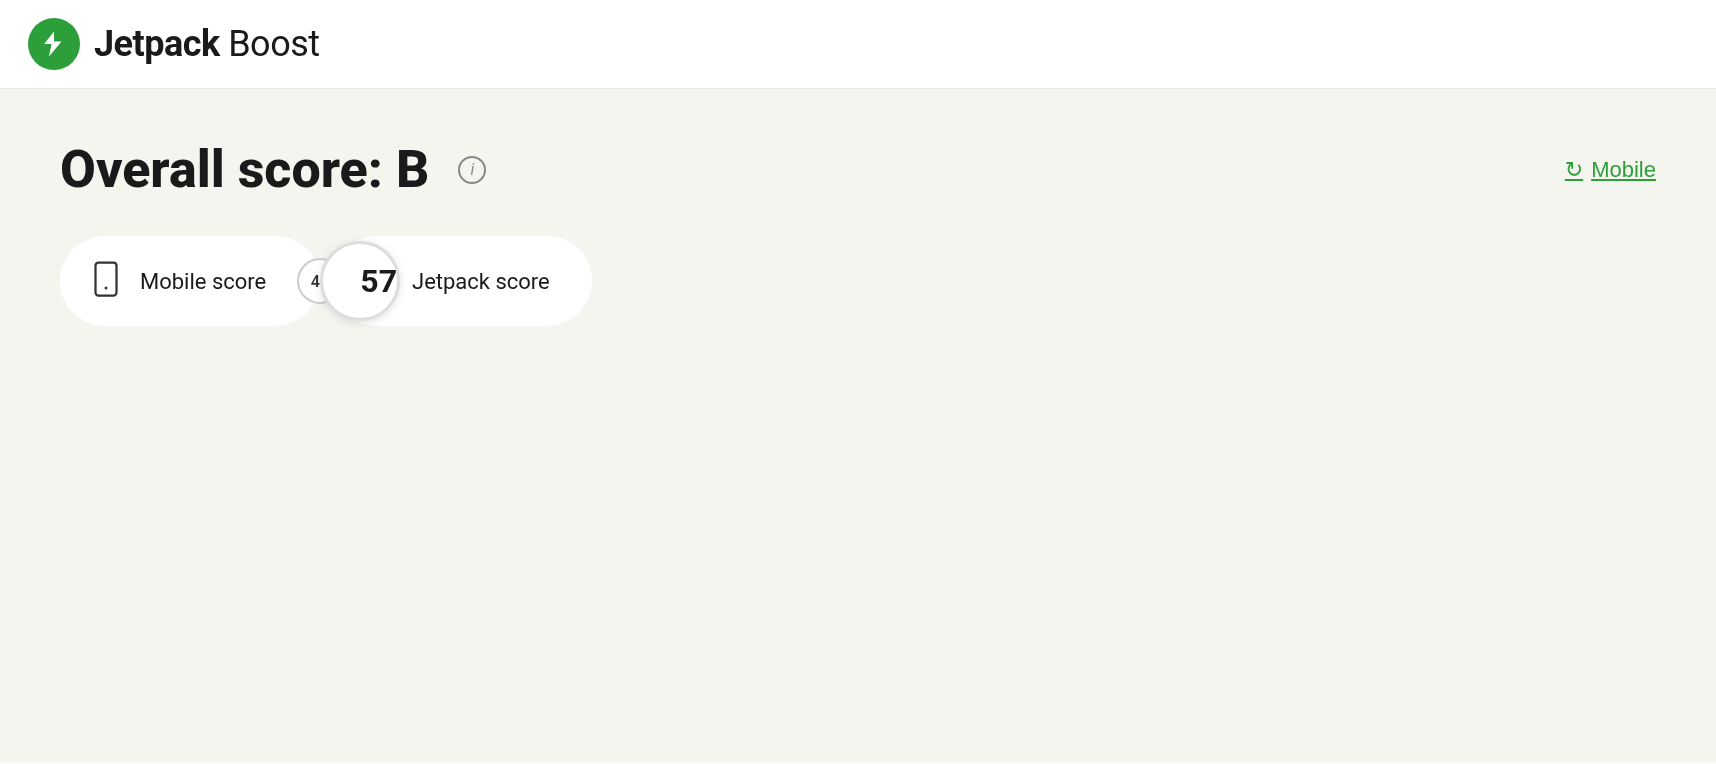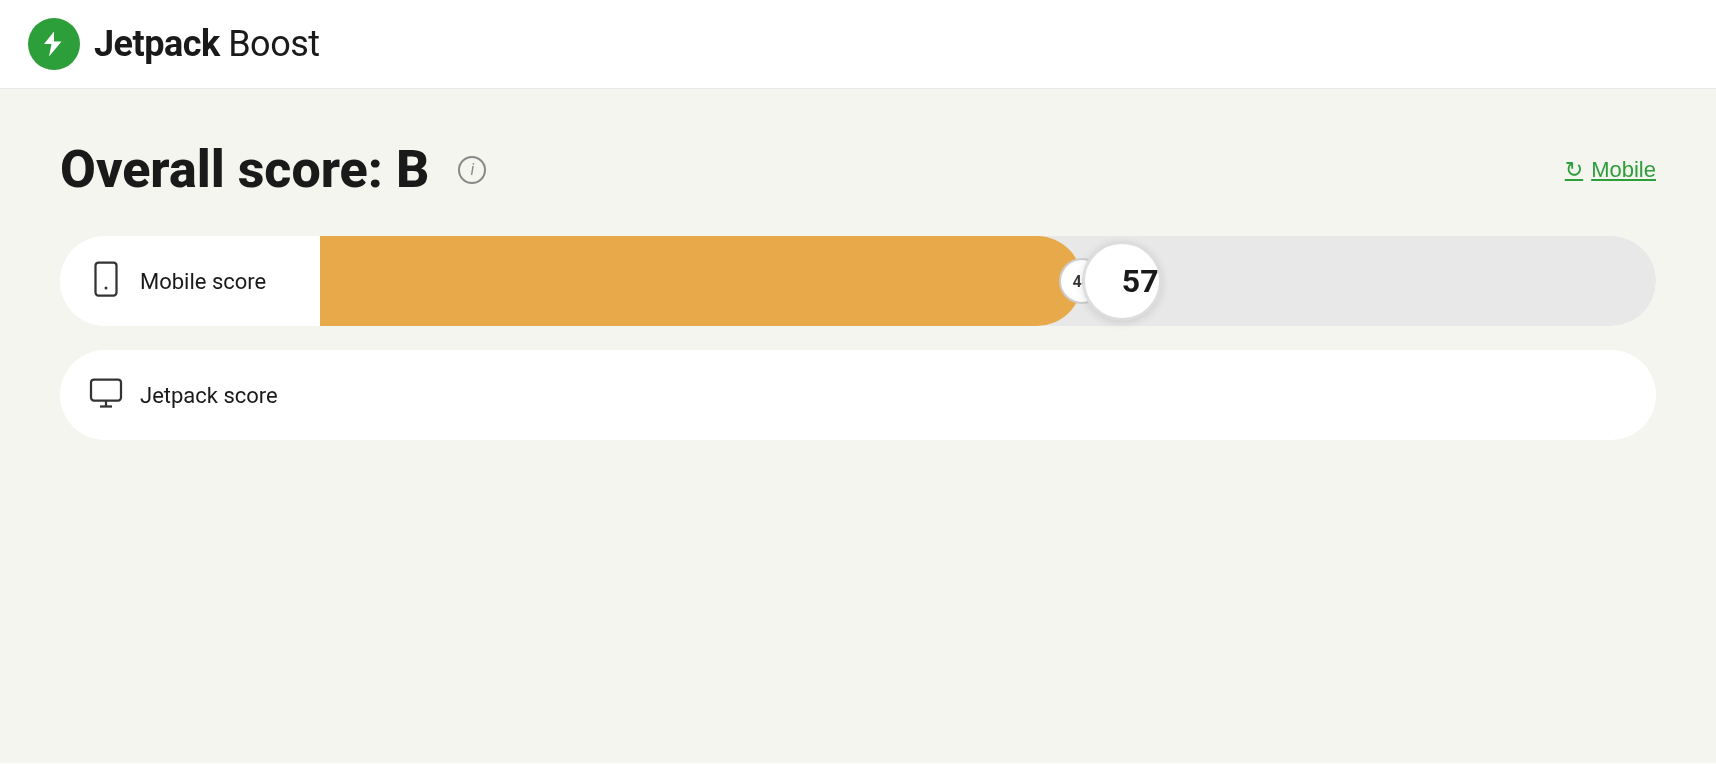--- a/index.html
+++ b/index.html
@@ -104,22 +104,22 @@
     }
 
     .refresh-icon {
       font-size: 22px;
       color: #2c9e3a;
     }
 
     
     .score-bars {
       display: flex;
-      flex-direction: column;
-      gap: 24px;
+      flex-direction: row;
+      gap: 12px;
     }
 
     
     .score-row {
       background: #fff;
       border-radius: 50px;
       display: flex;
       align-items: center;
       padding: 0;
       height: 90px;

